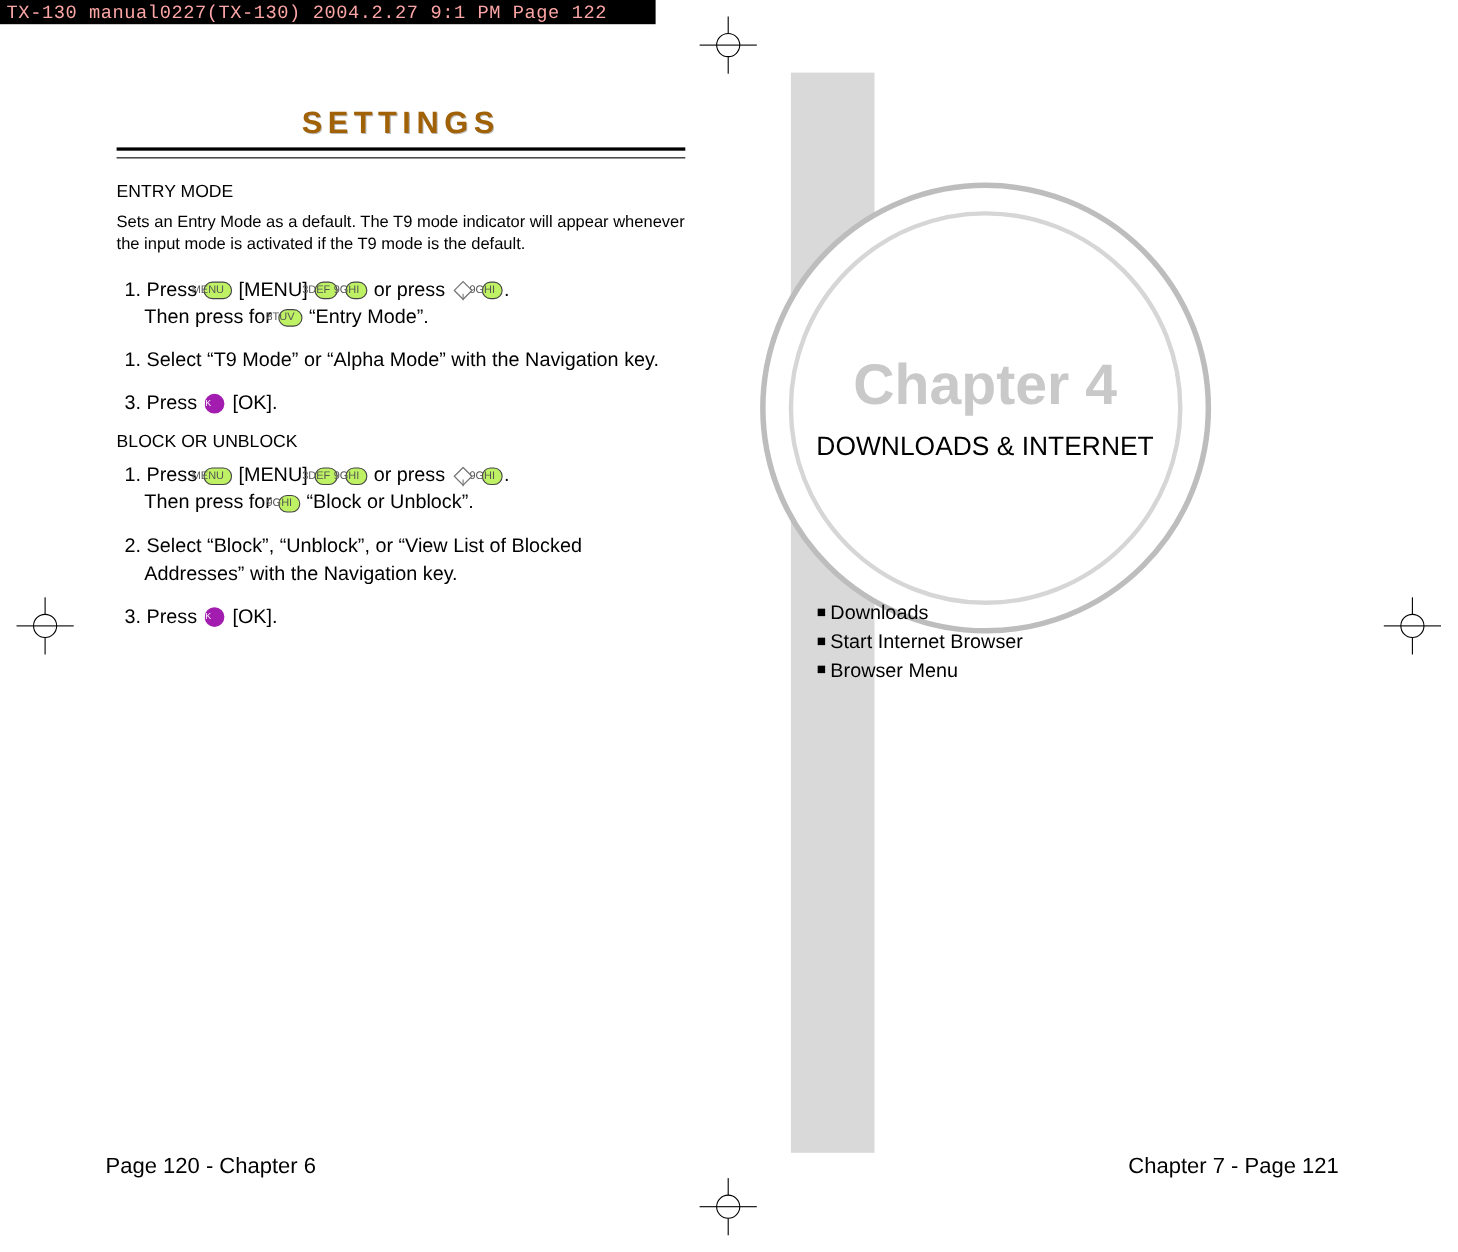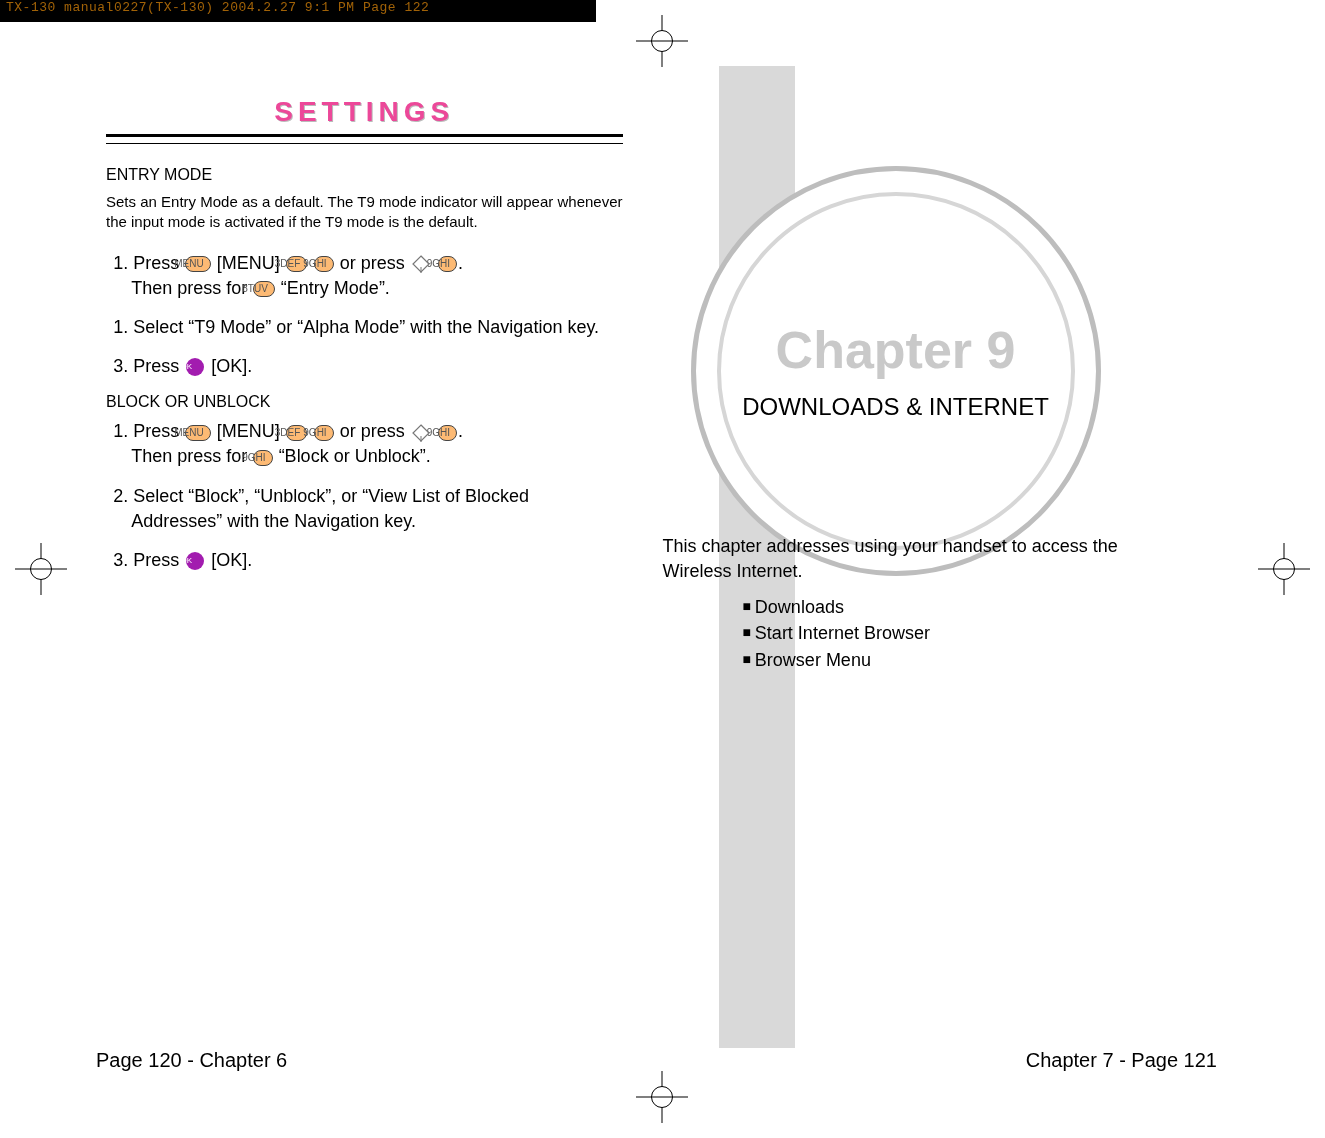--- a/index.html
+++ b/index.html
@@ -13,25 +13,25 @@
     color: #000;
   }
 
   .top-header {
     position: absolute;
     top: 0;
     left: 0;
     width: 590px;
     height: 22px;
     background: #000;
-    color: #a16207;
+    color: #fca5a5;
     font-family: "Courier New", monospace;
-    font-size: 13px;
+    font-size: 17px;
     display: flex;
-    align-items: flex-start;
+    align-items: flex-end;
     padding-left: 6px;
     letter-spacing: 0.5px;
   }
 
   
   .regmark {
     position: absolute;
     width: 52px;
     height: 52px;
     transform: translate(-50%, -50%);
@@ -89,21 +89,21 @@
   .left-content {
     padding: 30px 40px 0 10px;
   }
 
   .page-title {
     font-size: 28px;
     font-weight: bold;
     letter-spacing: 5px;
     text-align: center;
     margin: 0 0 6px 0;
-    color: #ec4899;
+    color: #a16207;
     text-shadow: 1px 1px 0 #bbb;
   }
 
   .title-underline {
     border-bottom: 3px solid #000;
     margin-bottom: 6px;
   }
   .title-thinline {
     border-bottom: 1px solid #000;
     margin-bottom: 22px;
@@ -131,21 +131,21 @@
   }
 
   .icon-pill {
     display: inline-block;
     border: 1px solid #444;
     border-radius: 10px;
     padding: 0 6px;
     font-size: 10px;
     line-height: 14px;
     vertical-align: middle;
-    background: #fdba74;
+    background: #bef264;
     color: #555;
     margin: 0 1px;
   }
 
   .icon-circle {
     display: inline-block;
     width: 18px;
     height: 18px;
     border-radius: 50%;
     background: #a21caf;
@@ -346,29 +346,28 @@
     </div>
 
     <div class="footer">Page 120 - Chapter 6</div>
   </div>
 
   <div class="page right">
     <div class="gray-col"></div>
 
     <div class="chapter-ring">
       <div class="chapter-inner">
-        <div class="chapter-title">Chapter 9</div>
+        <div class="chapter-title">Chapter 4</div>
         <div class="chapter-sub">
           <span>DOWNLOADS &amp; INTERNET</span>
         </div>
       </div>
     </div>
 
     <div class="right-body">
-      <div>This chapter addresses using your handset to access the Wireless Internet.</div>
       <ul class="bullet-list">
         <li>Downloads</li>
         <li>Start Internet Browser</li>
         <li>Browser Menu</li>
       </ul>
     </div>
 
     <div class="footer right">Chapter 7 - Page 121</div>
   </div>
 

